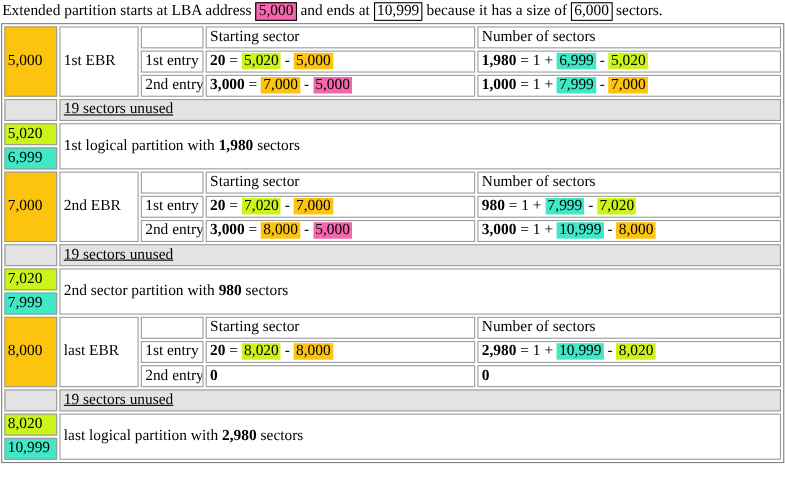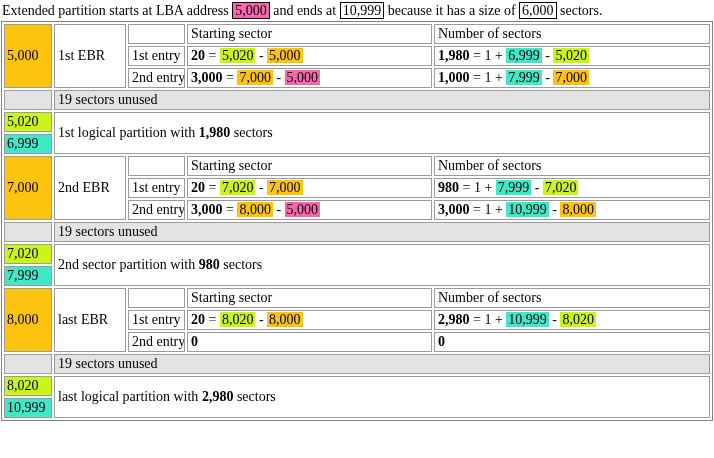--- a/index.html
+++ b/index.html
@@ -23,21 +23,21 @@
   }
   td{
     border:1px solid var(--cell_border);box-sizing:border-box;
     font-size:14px;line-height:16px;height:20px;padding:0 3px;
     vertical-align:middle;white-space:nowrap;overflow:hidden;background:#fff;
   }
   td.addr{padding:0 2px;}
   td.addr-orange{background:var(--orange);}
   td.addr-green{background:var(--green);}
   td.addr-cyan{background:var(--cyan);}
-  tr.unused td{background:var(--unused_row);}
+  tr.unused td{background:var(--unused_row);text-decoration:underline;}
 </style>
 </head>
 <body>
 
 <div class="title"><span class="seg-plain">Extended partition starts at LBA address </span><span class="seg-box-pink">5,000</span><span class="seg-plain"> and ends at </span><span class="seg-box-white">10,999</span><span class="seg-plain"> because it has a size of </span><span class="seg-box-white">6,000</span><span class="seg-plain"> sectors.</span></div>
 
 <table class="main">
   <colgroup>
     <col style="width:48px">
       <col style="width:72px">

